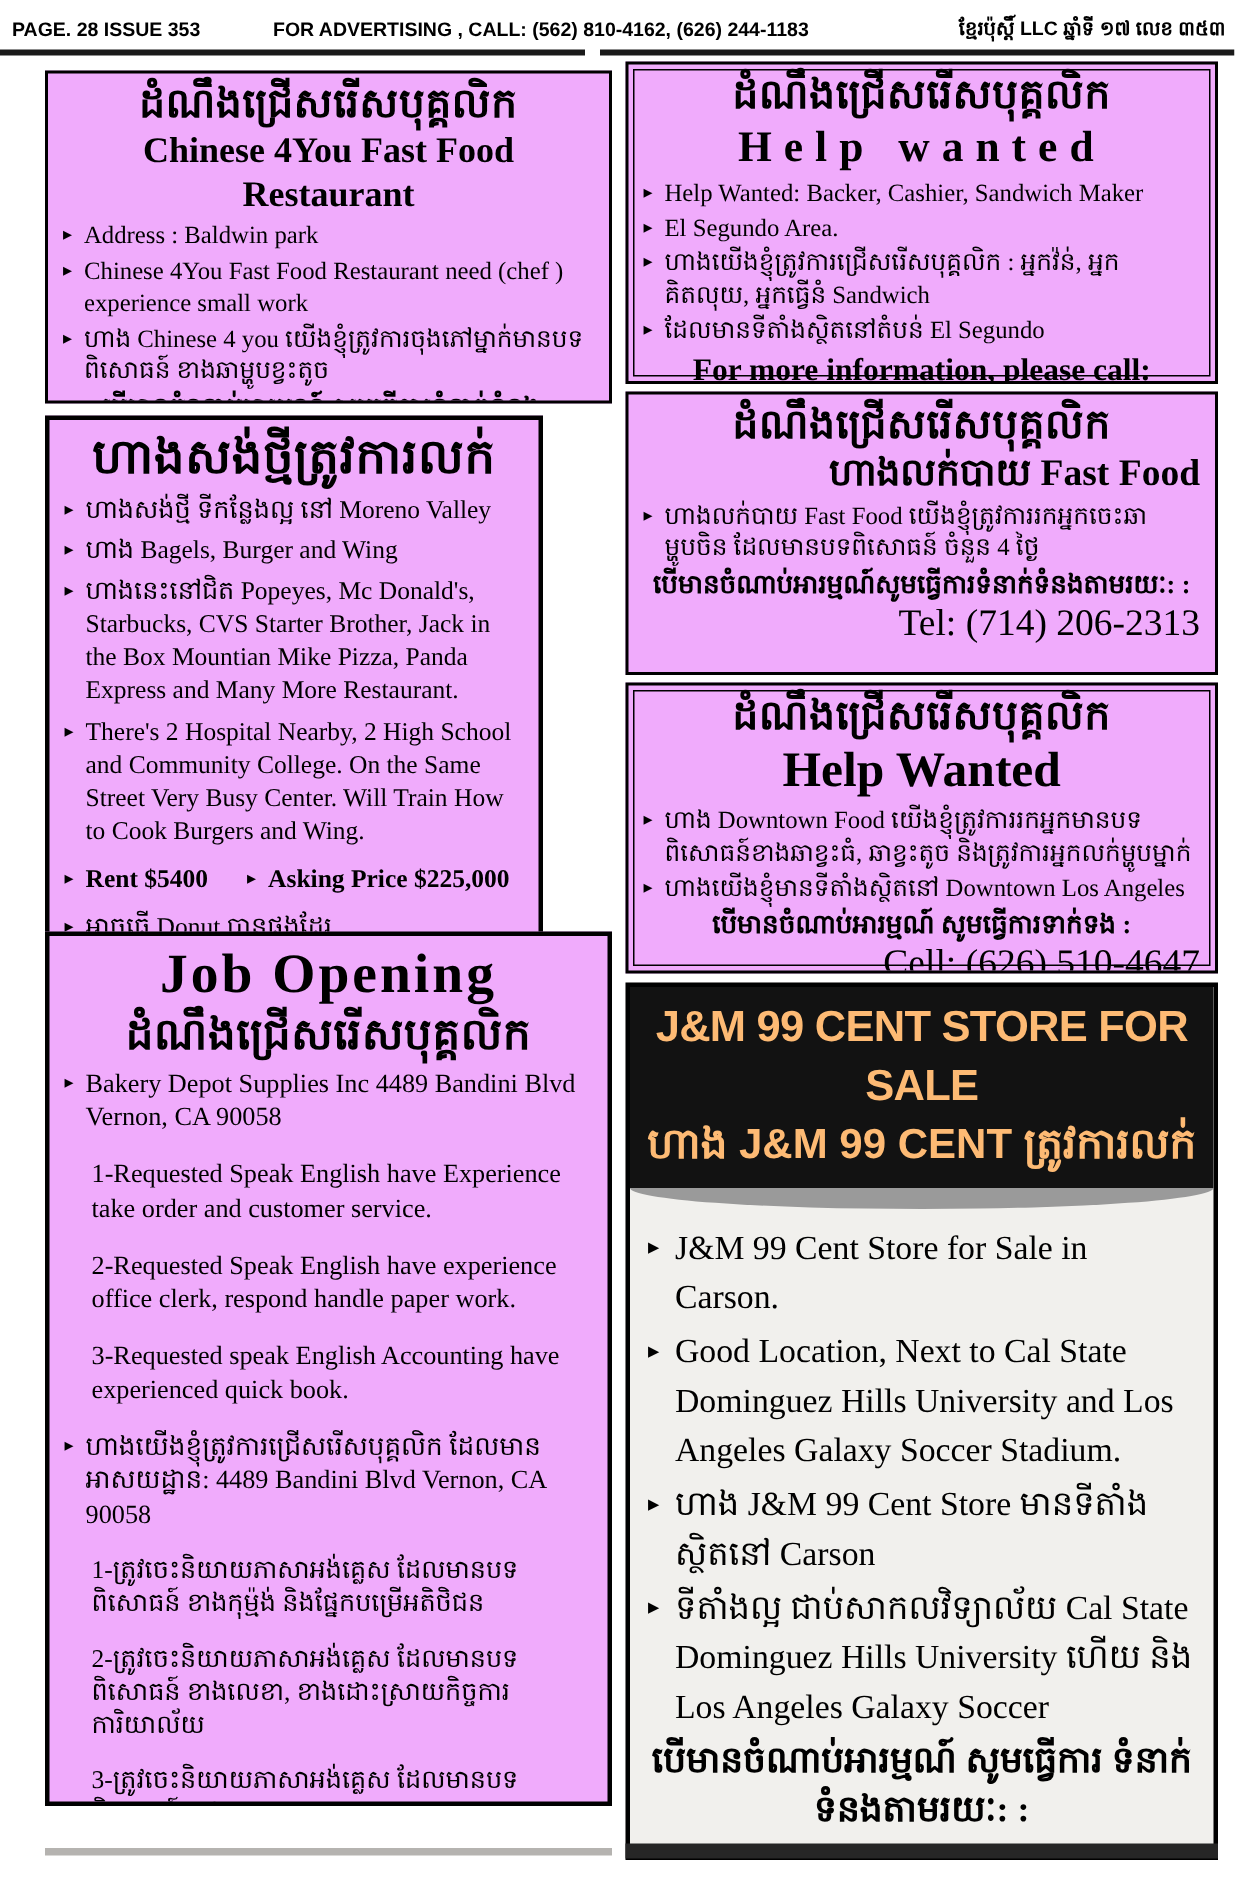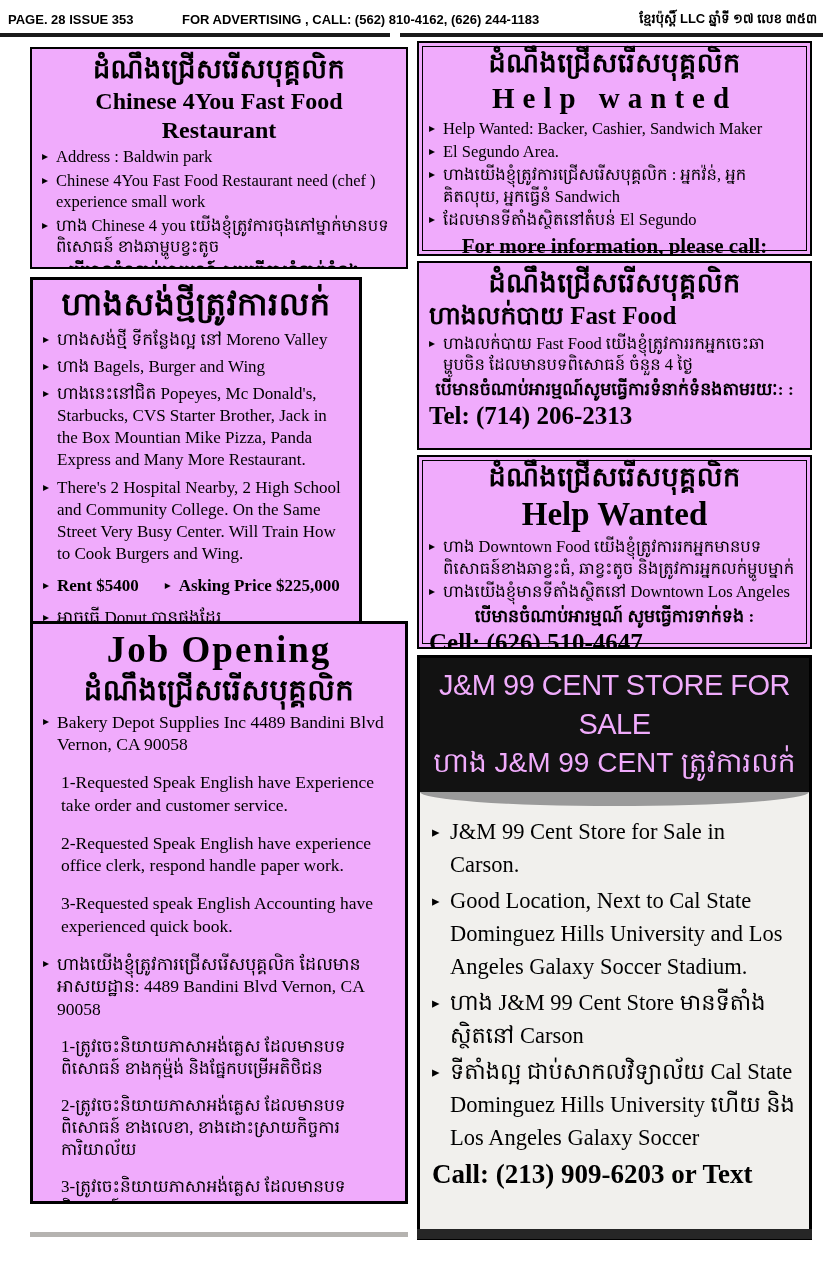--- a/index.html
+++ b/index.html
@@ -29,46 +29,46 @@
     text-align:center;font-weight:bold;font-size:27px;line-height:1.25;
     letter-spacing:.5px;
   }
   .ad-title-en{text-align:center;font-weight:bold;font-size:24px;line-height:1.2;}
   .bullet{display:flex;font-size:16.5px;line-height:1.3;margin:2px 0;}
   .bullet .bi{flex:0 0 14px;font-size:12px;padding-top:3px;}
   .bullet-row{display:flex;gap:26px;}
   .contact{
     text-align:center;font-weight:bold;font-size:17.5px;line-height:1.3;margin-top:2px;
   }
-  .phone{text-align:left;font-weight:bold;font-size:25px;line-height:1.25;}
+  .phone{text-align:right;font-weight:normal;font-size:25px;line-height:1.25;}
 
   
   #ad-chinese4you{top:47px;left:30px;width:378px;height:222px;}
   #ad-shop-sale{top:277px;left:30px;width:332px;height:372px;border-width:3px;}
   #ad-shop-sale .ad-title-km{font-size:32px;}
   #ad-shop-sale .bullet{margin:5px 0;font-size:17px;}
   #ad-job-opening{top:621px;left:30px;width:378px;height:583px;border-width:3px;}
   #ad-job-opening .ad-title-en{font-size:37px;letter-spacing:2px;}
   #ad-job-opening .ad-title-km{font-size:29px;}
   #ad-job-opening .bullet{font-size:17.5px;}
   #ad-job-opening .numitem{font-size:17.5px;line-height:1.3;padding-left:18px;margin:15px 0;}
   #ad-job-opening .numitem.km{font-size:17px;}
 
   #ad-help-wanted-1{top:41px;left:417px;width:395px;height:215px;border-width:2px;outline:1px solid #000;outline-offset:-6px;}
   #ad-help-wanted-1 .ad-title-en{letter-spacing:8px;font-size:29px;}
   #ad-help-wanted-1 .info{font-family:"Liberation Serif",serif;}
   #ad-fast-food{top:261px;left:417px;width:395px;height:189px;}
-  #ad-fast-food .subtitle{text-align:left;font-weight:bold;font-size:25px;line-height:1.2;}
+  #ad-fast-food .subtitle{text-align:right;font-weight:bold;font-size:25px;line-height:1.2;}
   #ad-help-wanted-2{top:455px;left:417px;width:395px;height:194px;border-width:2px;outline:1px solid #000;outline-offset:-6px;}
   #ad-help-wanted-2 .ad-title-en{font-size:33px;}
 
   #ad-jm-store{top:655px;left:417px;width:395px;height:585px;padding:0;border-width:3px;background:#f1f0ed;}
   .jm-banner{
-    background:#121212;color:#f0abfc;text-align:center;
-    font-family:"Liberation Sans", sans-serif;font-weight:normal;
+    background:#121212;color:#fdba74;text-align:center;
+    font-family:"Liberation Sans", sans-serif;font-weight:bold;
     padding:8px 2px 10px;line-height:1.35;
   }
   .jm-banner .l1{font-size:29px;letter-spacing:-.5px;}
   .jm-banner .l2{font-size:28px;}
   .jm-curve{height:14px;background:#9a9a9a;border-radius:0 0 50% 50%/0 0 100% 100%;}
   .jm-body{padding:6px 12px;}
   .jm-body .bullet{font-size:22.5px;line-height:1.45;margin:4px 0;}
   .jm-body .bullet .bi{flex:0 0 18px;font-size:15px;padding-top:6px;}
   #ad-jm-store .contact{font-size:24px;line-height:1.35;margin-top:4px;}
   #ad-jm-store .phone{font-size:27px;margin-top:4px;}
@@ -240,18 +240,19 @@
       <span>Good Location, Next to Cal State Dominguez Hills University and Los Angeles Galaxy Soccer Stadium.</span>
     </div>
     <div class="bullet">
       <span class="bi">▸</span>
       <span>ហាង J&amp;M 99 Cent Store មានទីតាំង ស្ថិតនៅ Carson</span>
     </div>
     <div class="bullet">
       <span class="bi">▸</span>
       <span>ទីតាំងល្អ ជាប់សាកលវិទ្យាល័យ Cal State Dominguez Hills University ហើយ និង Los Angeles Galaxy Soccer</span>
     </div>
+    <div class="contact">បើមានចំណាប់អារម្មណ៍ សូមធ្វើការ ទំនាក់ទំនងតាមរយៈ: :</div>
     <div class="phone">Call: (213) 909-6203 or Text</div>
   </div>
 </section>
 
 <div class="cutbar l"></div>
 <div class="cutbar r"></div>
 
 </body></html>

